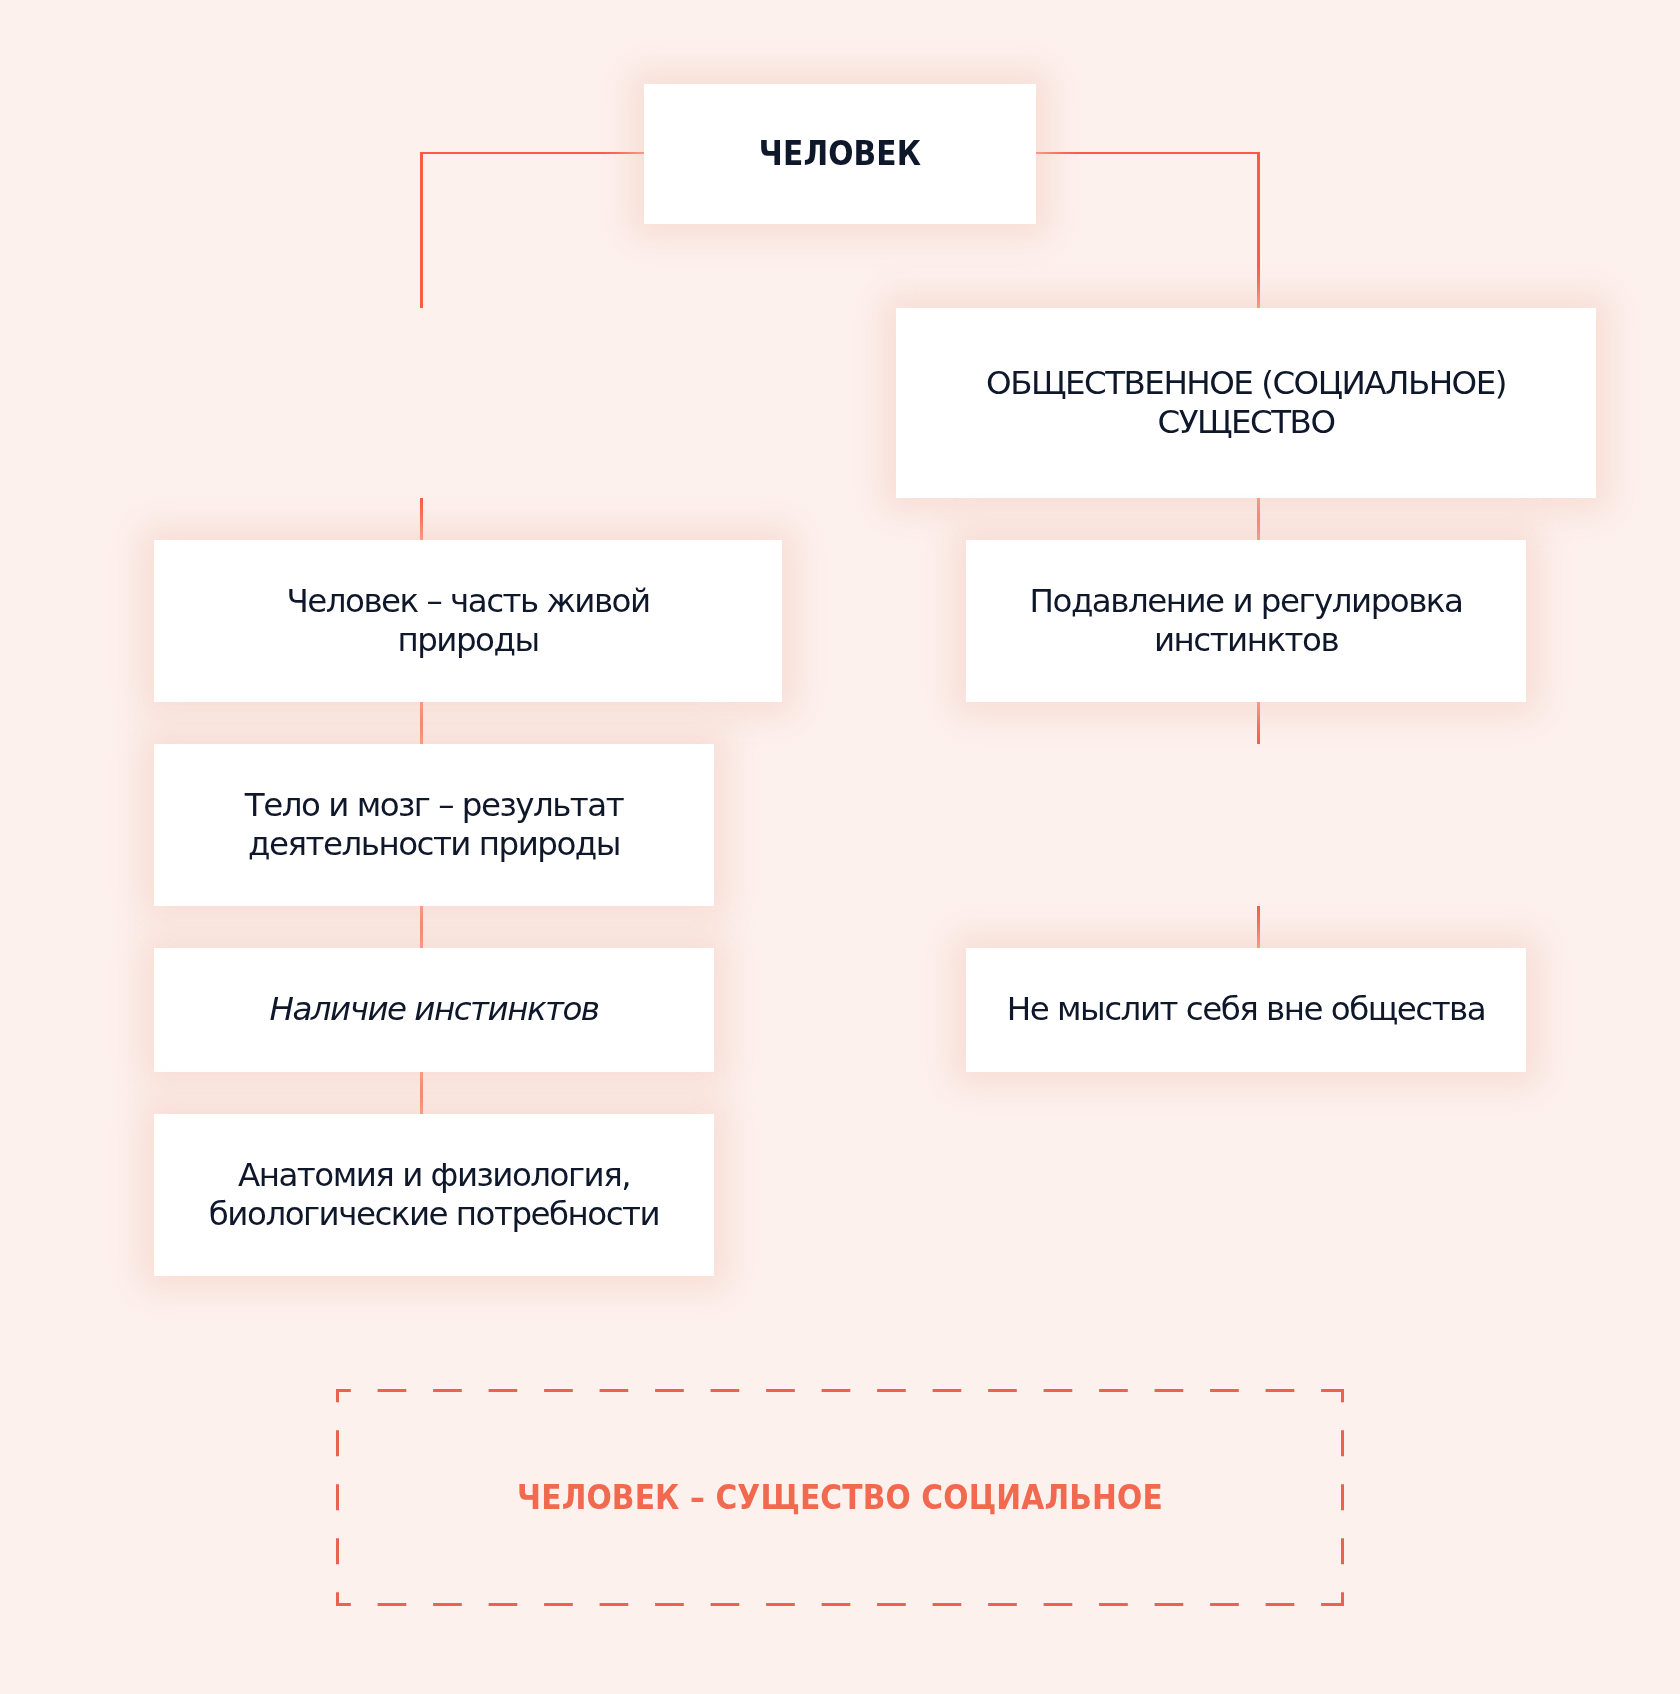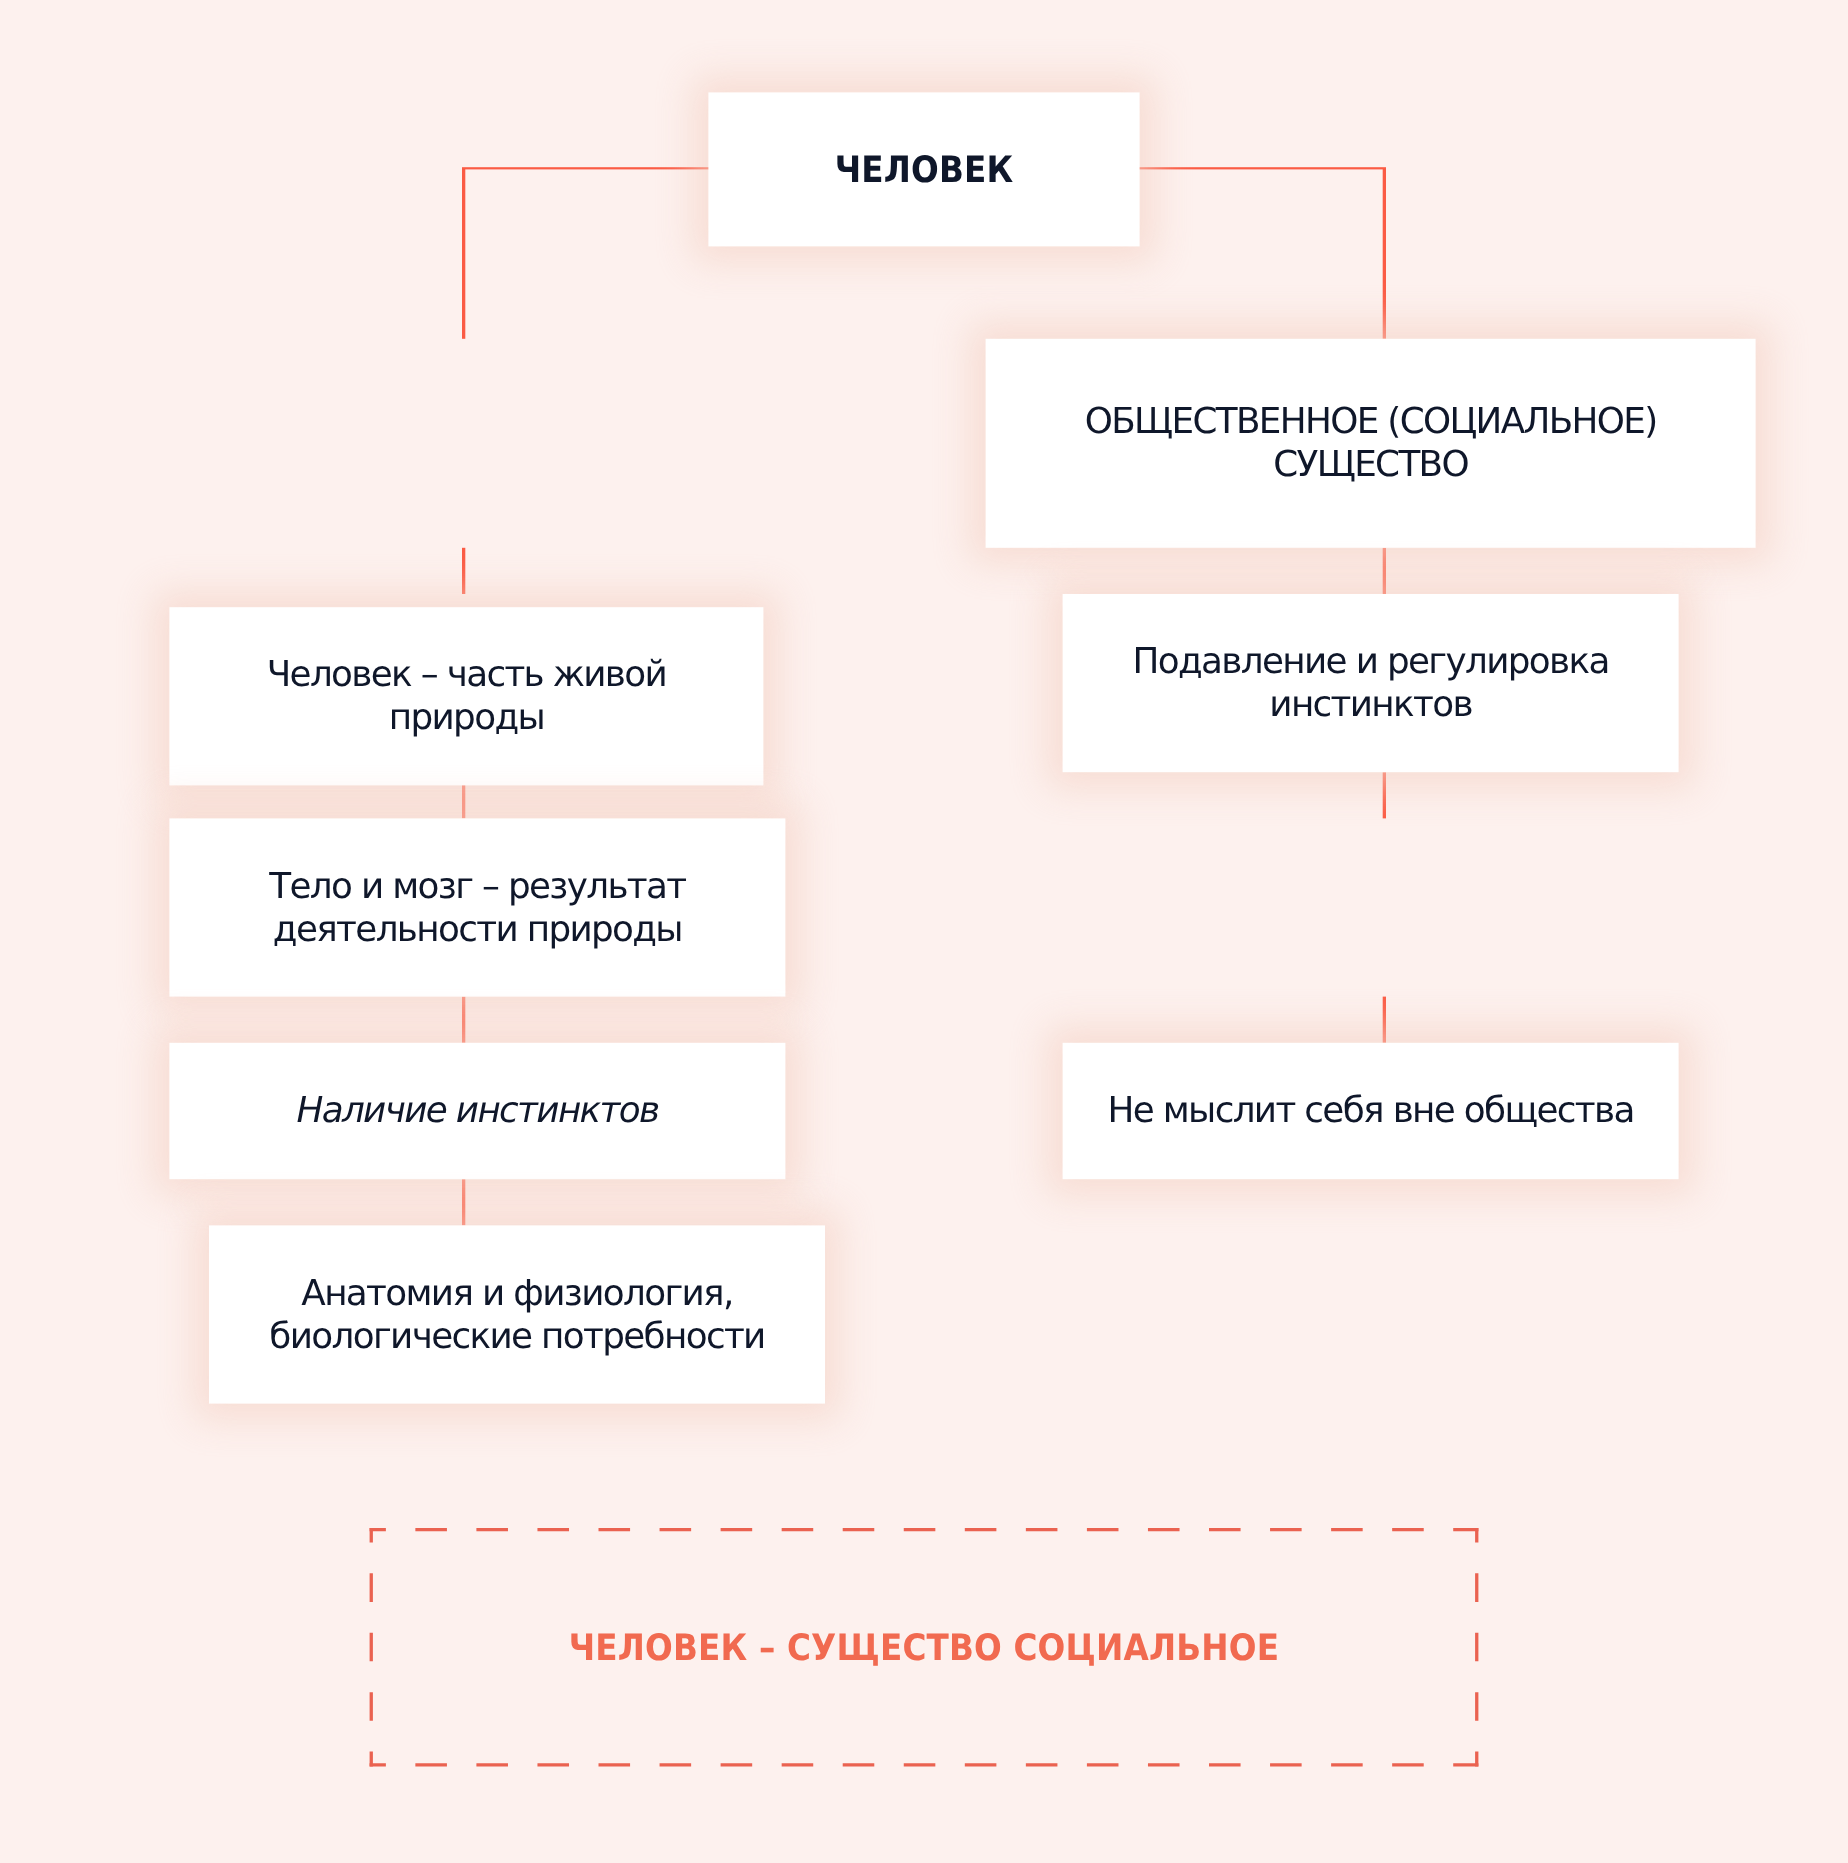--- a/index.html
+++ b/index.html
@@ -77,32 +77,32 @@
 
   <div class="card title" style="left:644px;top:84px;width:392px;height:140px;">
     <span class="txt">ЧЕЛОВЕК</span>
   </div>
 
   <div class="card" style="left:896px;top:308px;width:700px;height:190px;">
     <span class="txt">ОБЩЕСТВЕННОЕ (СОЦИАЛЬНОЕ)
 СУЩЕСТВО</span>
   </div>
 
-  <div class="card" style="left:154px;top:552px;width:540px;height:162px;">
+  <div class="card" style="left:154px;top:540px;width:628px;height:162px;">
     <span class="txt">Человек – часть живой
 природы</span>
   </div>
   <div class="card" style="left:154px;top:744px;width:560px;height:162px;">
     <span class="txt">Тело и мозг – результат
 деятельности природы</span>
   </div>
   <div class="card" style="left:154px;top:948px;width:560px;height:124px;font-style:italic;">
     <span class="txt">Наличие инстинктов</span>
   </div>
-  <div class="card" style="left:154px;top:1114px;width:560px;height:162px;margin-left:36px;">
+  <div class="card" style="left:154px;top:1114px;width:560px;height:162px;">
     <span class="txt">Анатомия и физиология,
 биологические потребности</span>
   </div>
 
   <div class="card" style="left:966px;top:540px;width:560px;height:162px;">
     <span class="txt">Подавление и регулировка
 инстинктов</span>
   </div>
   <div class="card" style="left:966px;top:948px;width:560px;height:124px;text-align:right;">
     <span class="txt">Не мыслит себя вне общества</span>

